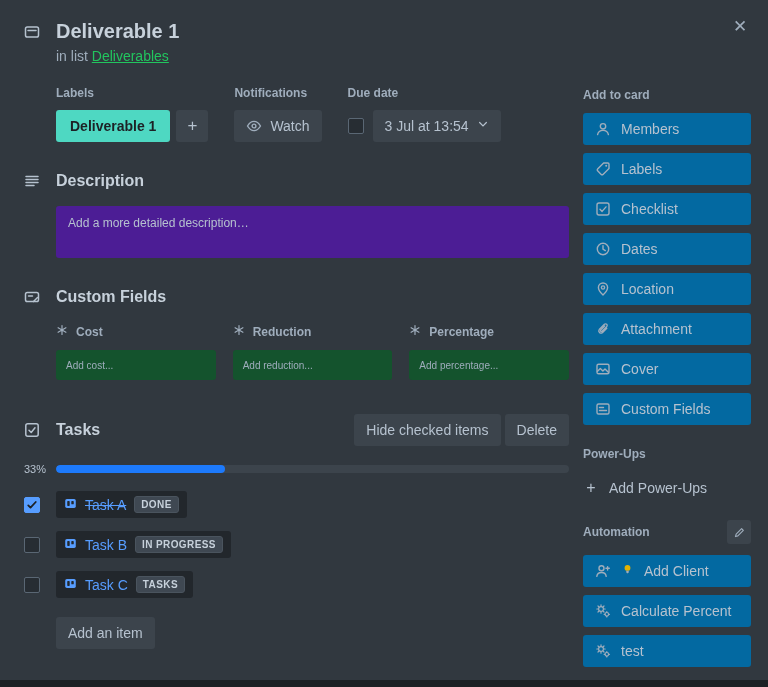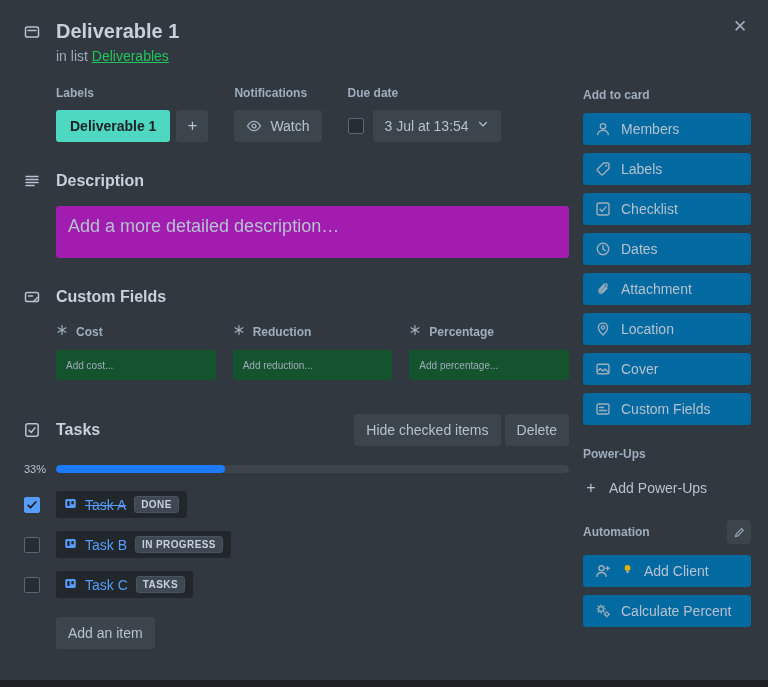--- a/index.html
+++ b/index.html
@@ -31,21 +31,21 @@
   .btn { height:32px; background:#3c444c; border-radius:3px; color:#b6c2cf; font-size:14px; padding:0 12px; display:flex; align-items:center; gap:8px; cursor:pointer; white-space:nowrap; }
   .due-wrap { display:flex; align-items:center; gap:9px; }
   .cbx { width:16px; height:16px; border-radius:2px; background:#272d33; border:1px solid #5a6774; flex:0 0 16px; cursor:pointer; }
   .cbx.checked { background:#579dff; border-color:#579dff; display:flex; align-items:center; justify-content:center; }
 
   
   .section { margin-top:30px; }
   .sec-head { display:flex; align-items:center; gap:16px; }
   .sec-title { font-size:16px; font-weight:700; color:#c7d1db; }
   .sec-actions { margin-left:auto; display:flex; gap:4px; }
-  .desc-box { margin:16px 0 0 32px; height:52px; background:#a21caf; border-radius:3px; padding:10px 12px; font-size:18px; color:#b6c2cf; cursor:pointer; }
+  .desc-box { margin:16px 0 0 32px; height:52px; background:#4c1d95; border-radius:3px; padding:10px 12px; font-size:12px; color:#b6c2cf; cursor:pointer; }
 
   .cf-grid { display:grid; grid-template-columns:1fr 1fr 1fr; gap:17px; margin:18px 0 0 32px; }
   .cf-label { display:flex; align-items:center; gap:8px; font-size:12px; font-weight:700; color:#9fadbc; margin-bottom:10px; }
   .cf-input { height:30px; background:#14532d; border-radius:3px; display:flex; align-items:center; padding:0 10px; font-size:10px; color:#9fadbc; cursor:text;text-align:right; }
 
   
   .prog-row { display:flex; align-items:center; margin-top:17px; }
   .pct { width:32px; font-size:11px; color:#b6c2cf; }
   .bar { flex:1; height:8px; background:#3c444c; border-radius:4px; overflow:hidden; }
   .fill { height:100%; background:#1d7afc; border-radius:4px; }
@@ -302,35 +302,35 @@
           <svg viewBox="0 0 16 16" fill="none" stroke="#9fadbc" stroke-width="1.4" stroke-linecap="round">
               <circle cx="8" cy="8" r="5.7"></circle>
               <path d="M8 4.8v3.4l2.3 1.4"></path>
             </svg>
         </span>
         <span>Dates</span>
       </div>
 
       <div class="side-btn">
         <span class="icon">
-          <svg viewBox="0 0 16 16" fill="none" stroke="#9fadbc" stroke-width="1.3" stroke-linecap="round" stroke-linejoin="round">
-              <path d="M11.8 7.3l-4.4 4.4a2.3 2.3 0 0 1-3.2-3.2l5.2-5.2a1.6 1.6 0 0 1 2.3 2.3L7 10.3a.9.9 0 0 1-1.3-1.3l4-4"></path>
-            </svg>
-        </span>
-        <span>Attachment</span>
-      </div>
-
-      <div class="side-btn">
-        <span class="icon">
           <svg viewBox="0 0 16 16" fill="none" stroke="#9fadbc" stroke-width="1.4" stroke-linejoin="round">
               <path d="M8 14s-4.6-4.1-4.6-7.4a4.6 4.6 0 0 1 9.2 0C12.6 9.9 8 14 8 14z"></path>
               <circle cx="8" cy="6.5" r="1.6"></circle>
             </svg>
         </span>
         <span>Location</span>
+      </div>
+
+      <div class="side-btn">
+        <span class="icon">
+          <svg viewBox="0 0 16 16" fill="none" stroke="#9fadbc" stroke-width="1.3" stroke-linecap="round" stroke-linejoin="round">
+              <path d="M11.8 7.3l-4.4 4.4a2.3 2.3 0 0 1-3.2-3.2l5.2-5.2a1.6 1.6 0 0 1 2.3 2.3L7 10.3a.9.9 0 0 1-1.3-1.3l4-4"></path>
+            </svg>
+        </span>
+        <span>Attachment</span>
       </div>
 
       <div class="side-btn">
         <span class="icon">
           <svg viewBox="0 0 16 16" fill="none" stroke="#9fadbc" stroke-width="1.4" stroke-linecap="round" stroke-linejoin="round">
               <rect x="2" y="3.2" width="12" height="9.6" rx="1.6"></rect>
               <path d="M2.5 10.2l2.8-2.8 2.6 2.6 2.1-2.1 3.4 3.4"></path>
             </svg>
         </span>
         <span>Cover</span>
@@ -382,17 +382,28 @@
           <svg viewBox="0 0 16 16" fill="none" stroke="#9fadbc" stroke-width="1.2" stroke-linecap="round">
               <circle cx="6" cy="6" r="2.4"></circle>
               <path d="M6 1.8v1.1M6 9.1v1.1M1.8 6h1.1M9.1 6h1.1M3 3l.8.8M8.2 8.2l.8.8M9 3l-.8.8M3.8 8.2L3 9"></path>
               <circle cx="11.8" cy="11.3" r="1.8"></circle>
               <path d="M11.8 8.6v.9M11.8 13.1v.9M9.1 11.3h.9M13.6 11.3h.9"></path>
             </svg>
         </span>
         <span>Calculate Percent</span>
       </div>
 
+      <div class="side-btn">
+        <span class="icon">
+          <svg viewBox="0 0 16 16" fill="none" stroke="#9fadbc" stroke-width="1.2" stroke-linecap="round">
+              <circle cx="6" cy="6" r="2.4"></circle>
+              <path d="M6 1.8v1.1M6 9.1v1.1M1.8 6h1.1M9.1 6h1.1M3 3l.8.8M8.2 8.2l.8.8M9 3l-.8.8M3.8 8.2L3 9"></path>
+              <circle cx="11.8" cy="11.3" r="1.8"></circle>
+              <path d="M11.8 8.6v.9M11.8 13.1v.9M9.1 11.3h.9M13.6 11.3h.9"></path>
+            </svg>
+        </span>
+        <span>test</span>
+      </div>
     </div>
   </div>
 
   <div class="bottom-strip"></div>
 </div>
 
 </body></html>

